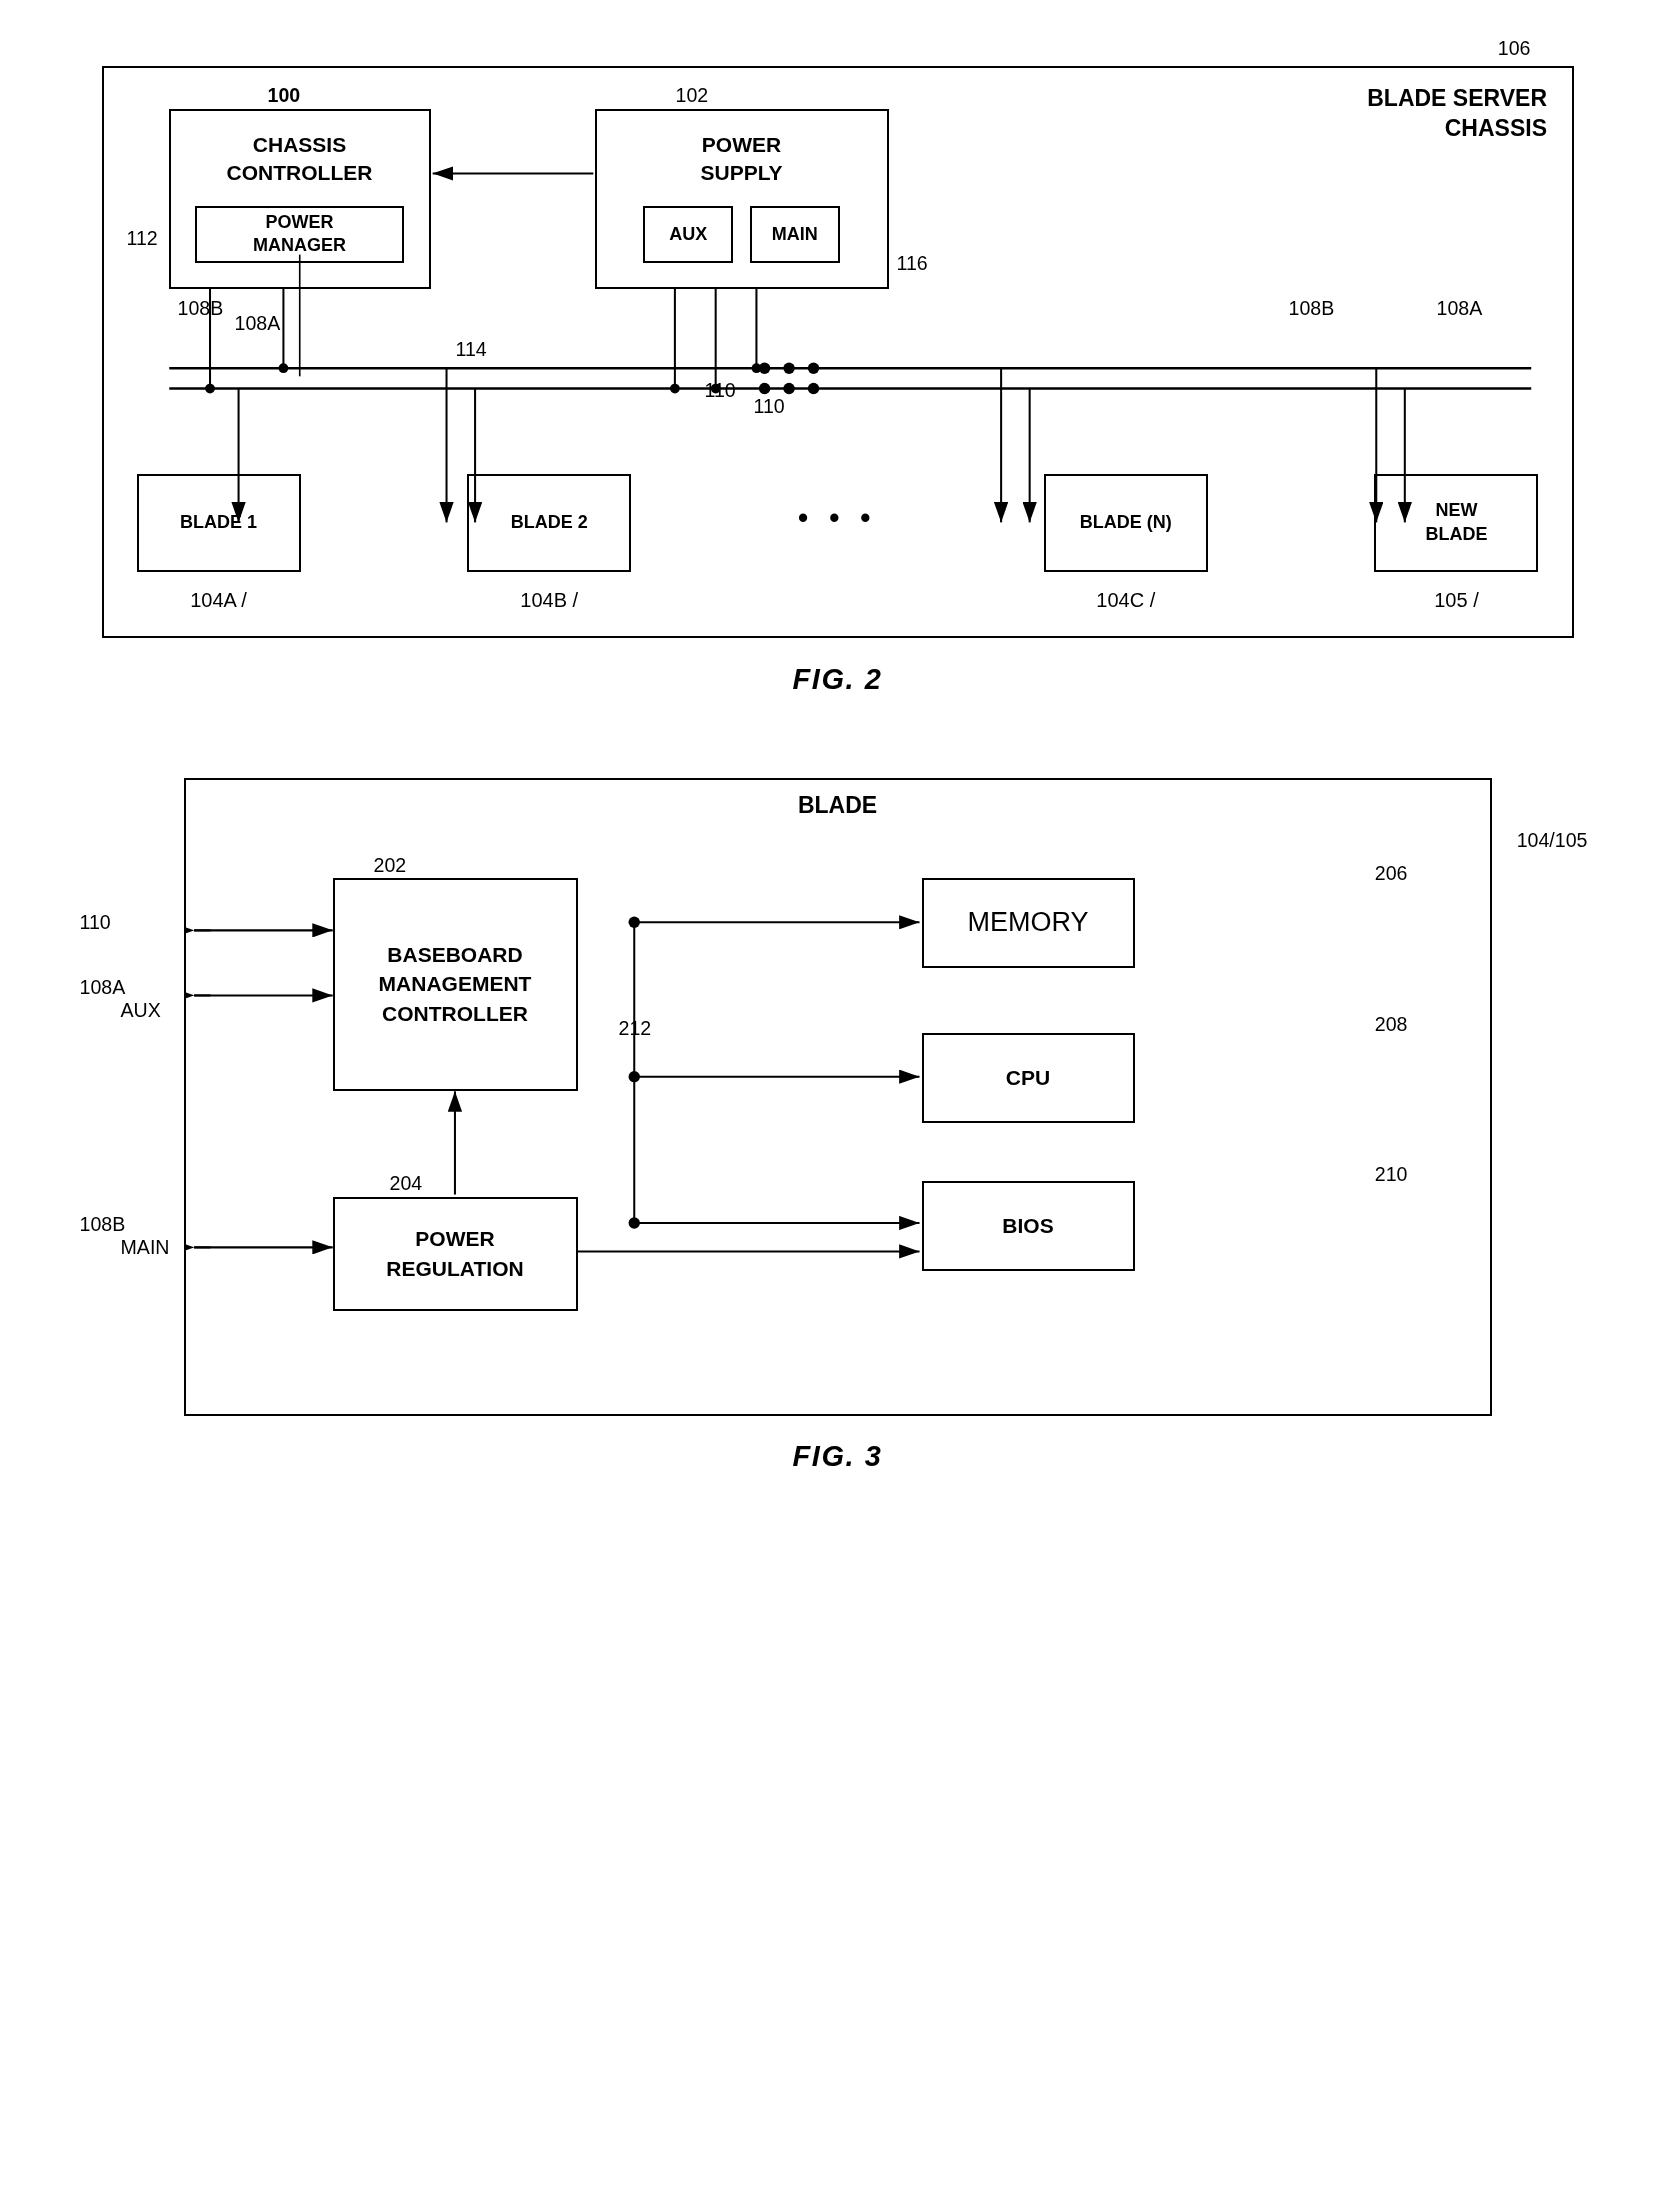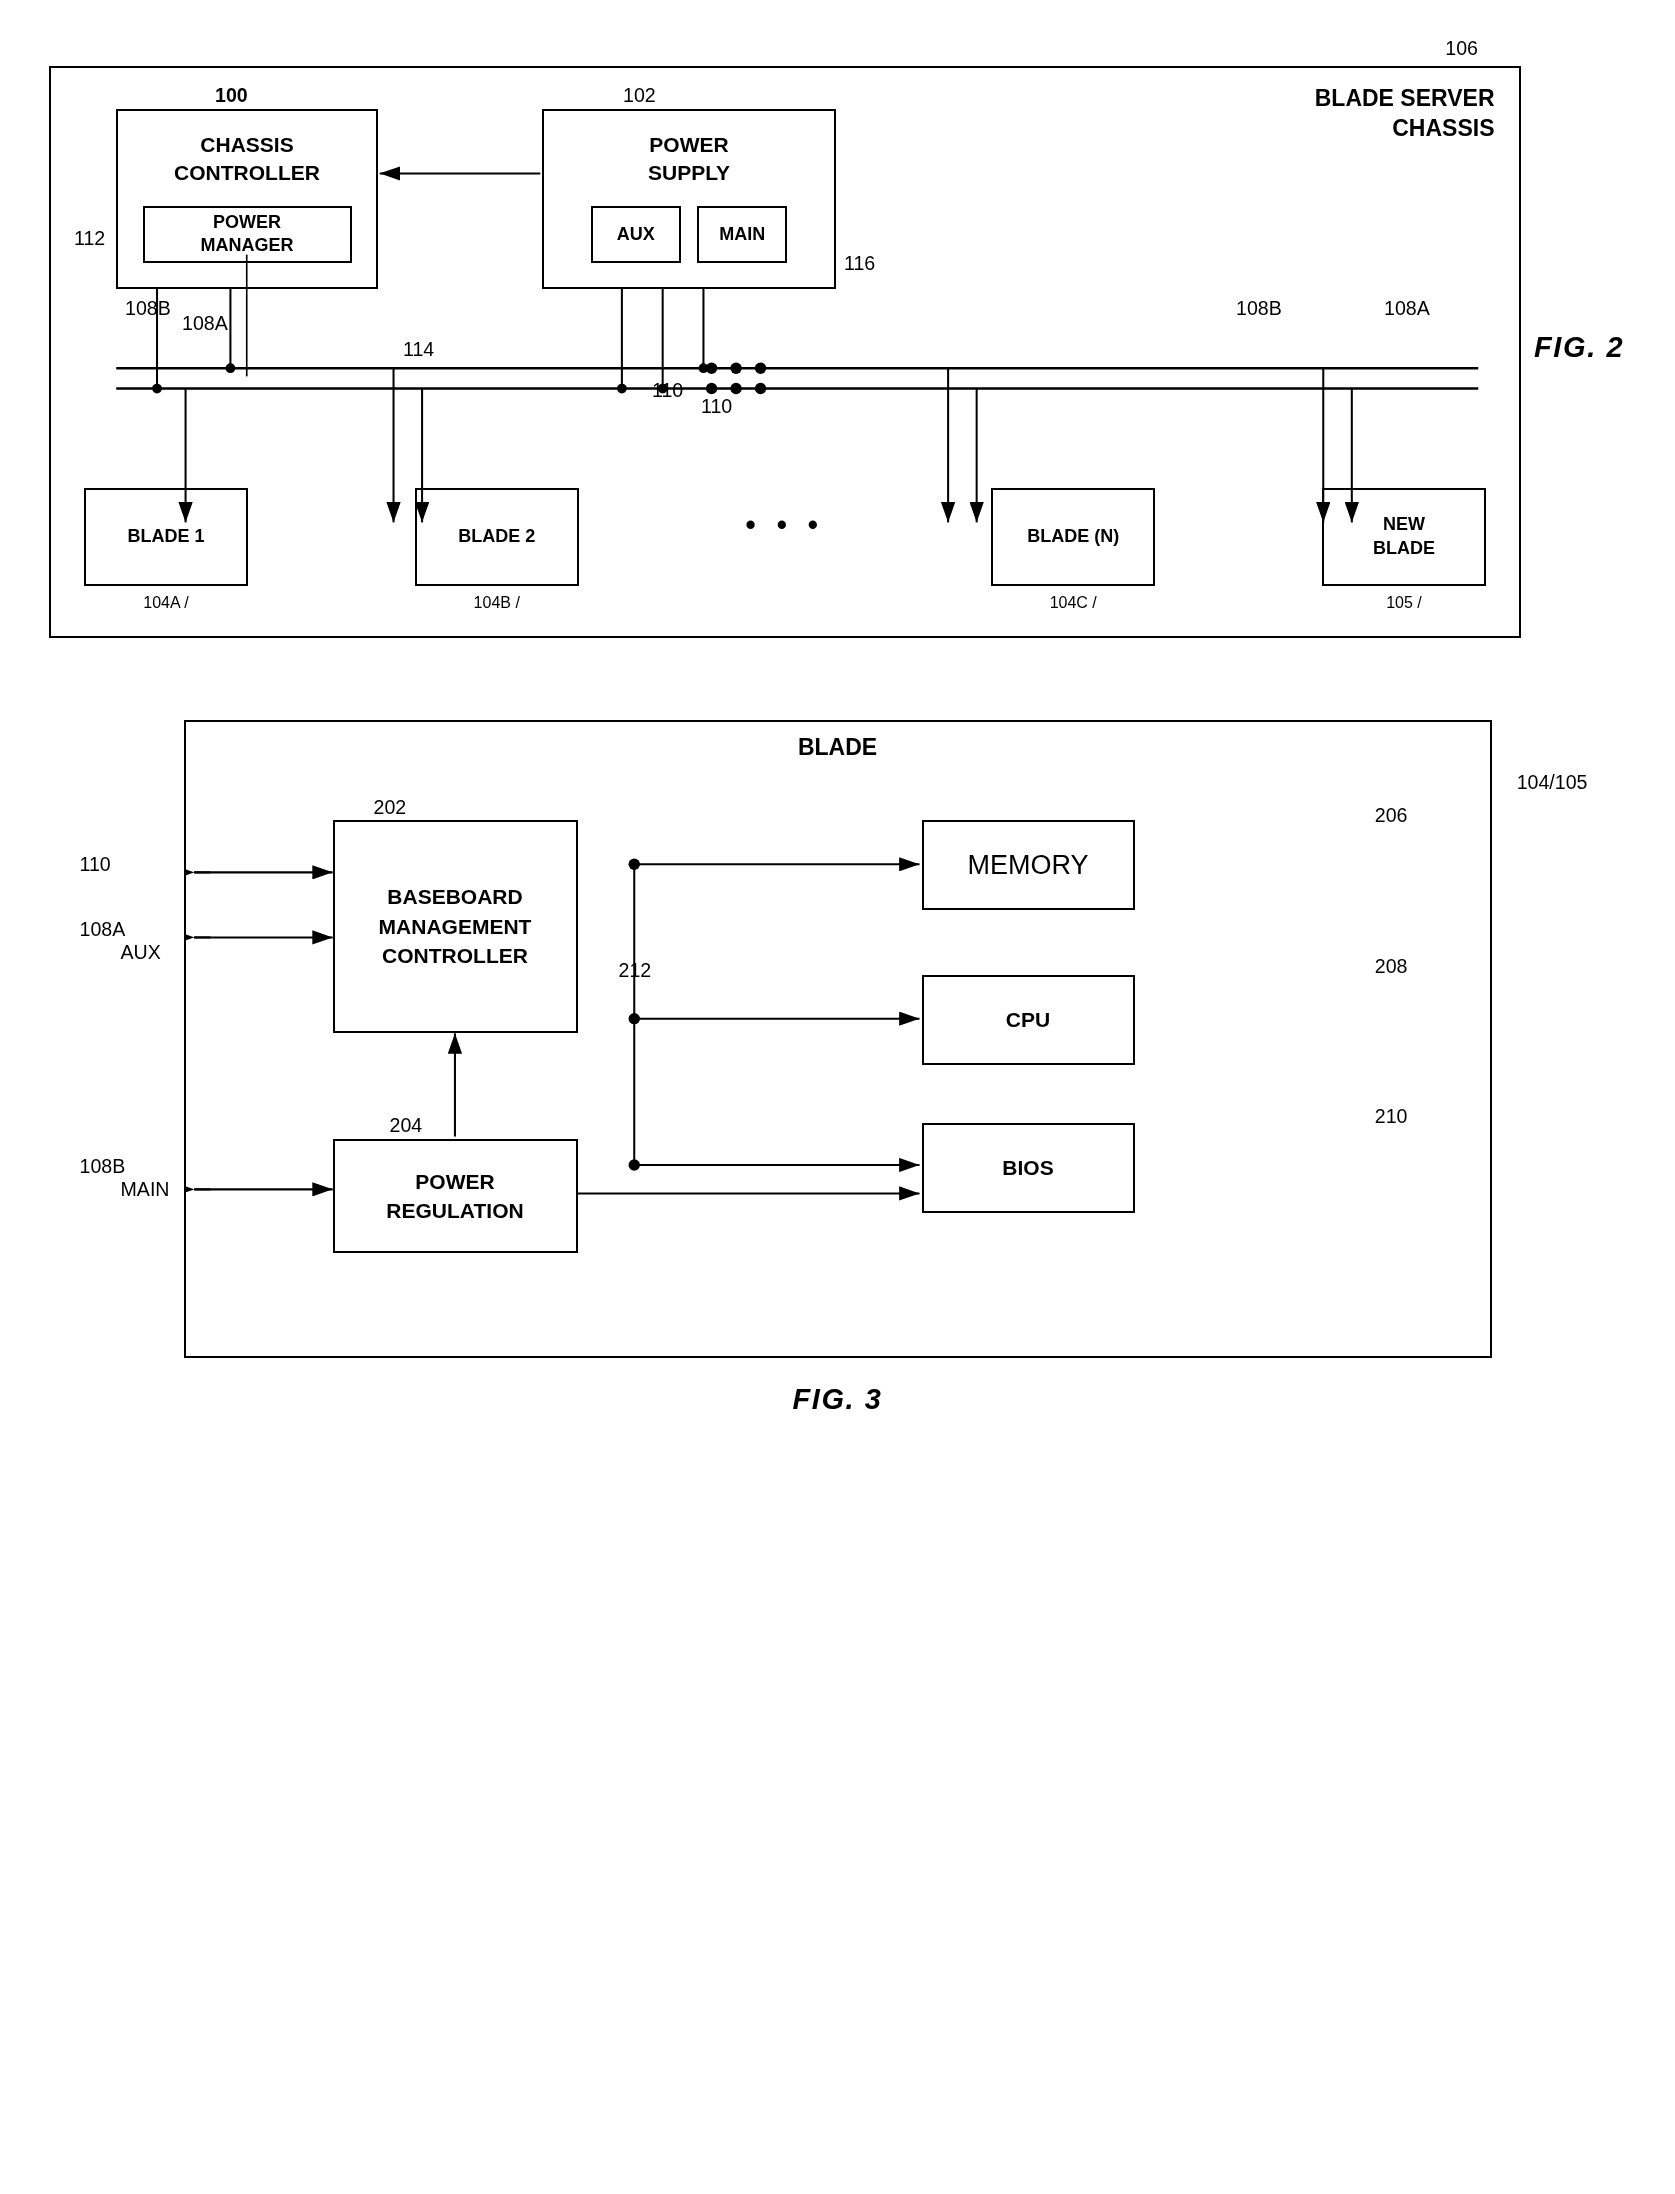--- a/index.html
+++ b/index.html
@@ -14,24 +14,23 @@
     .page-container {
       display: flex;
       flex-direction: column;
       align-items: center;
       gap: 49px;
     }
 
     
     .fig1-container {
       display: flex;
-      flex-direction: row;
+      flex-direction: column;
       align-items: center;
       width: 100%;
-      gap: 13px;
     }
 
     .fig1-diagram {
       position: relative;
       width: 1472px;
       height: 572px;
       border: 2.5px solid #000;
       margin-top: 33px;
     }
 
@@ -151,22 +150,22 @@
       display: flex;
       align-items: center;
       justify-content: center;
       font-size: 18px;
       font-weight: bold;
       text-align: center;
       line-height: 1.3;
     }
 
     .blade-ref {
-      font-size: 16px;
-      margin-top: 8px;
+      font-size: 20px;
+      margin-top: 17px;
     }
 
     
     .ref {
       font-size: 19.6px;
       position: absolute;
     }
 
     
     .fig1-svg {

